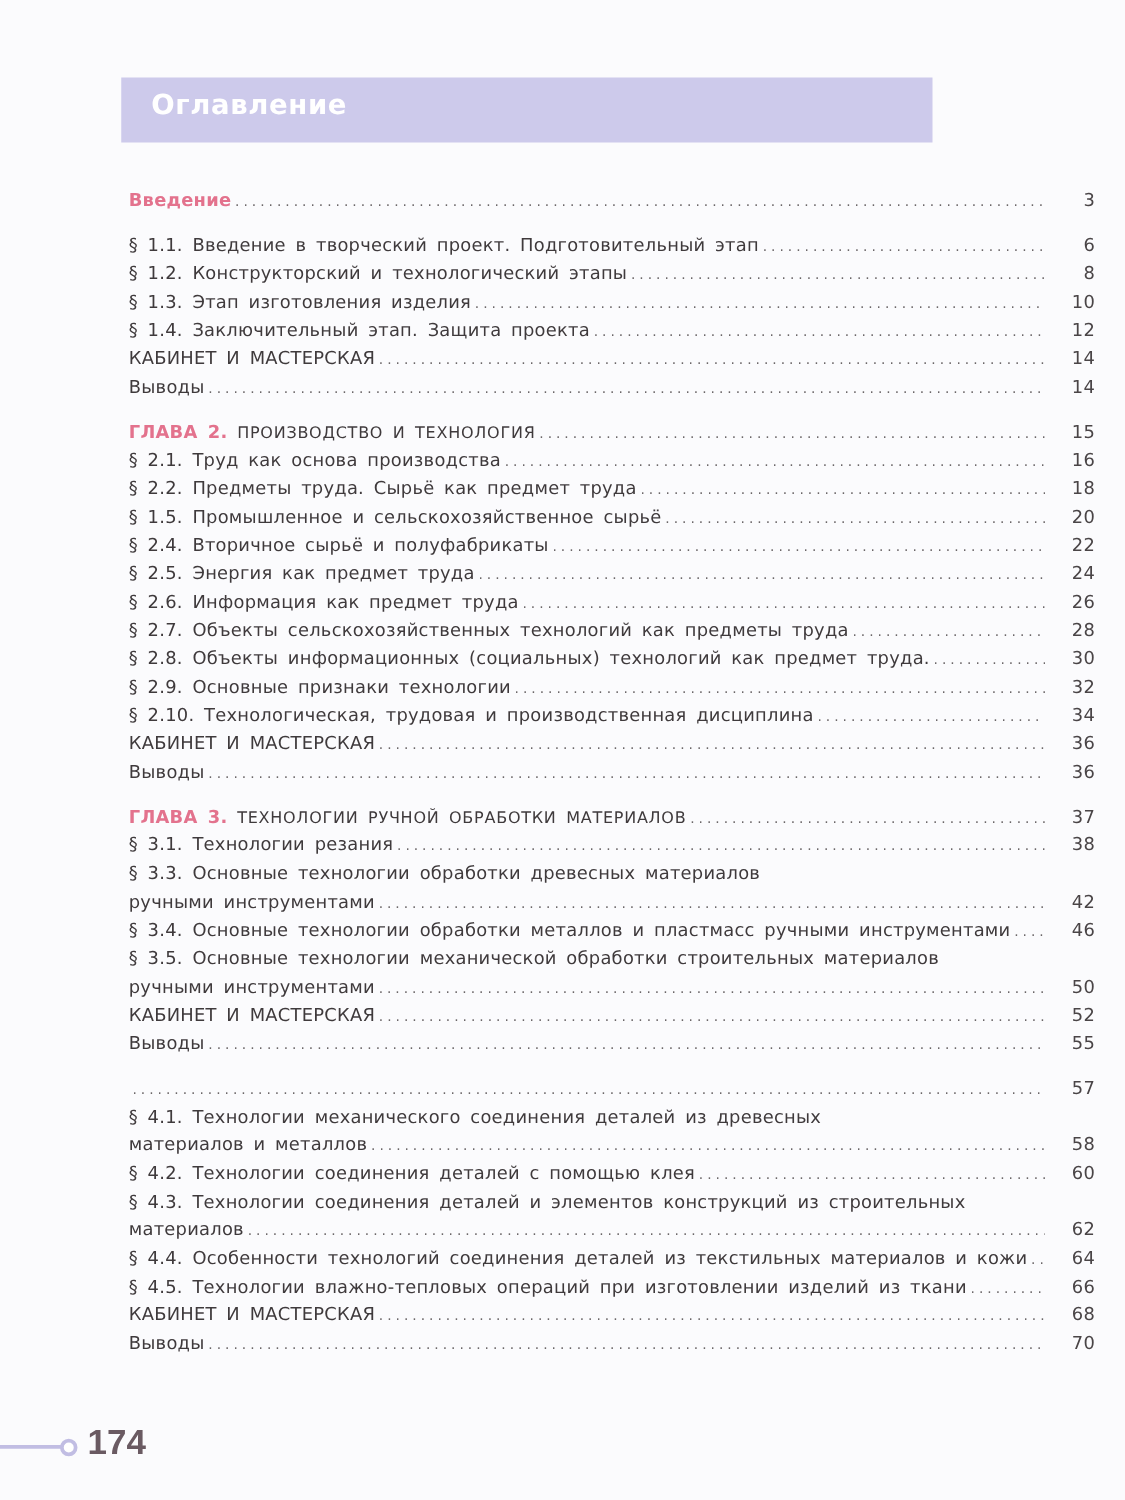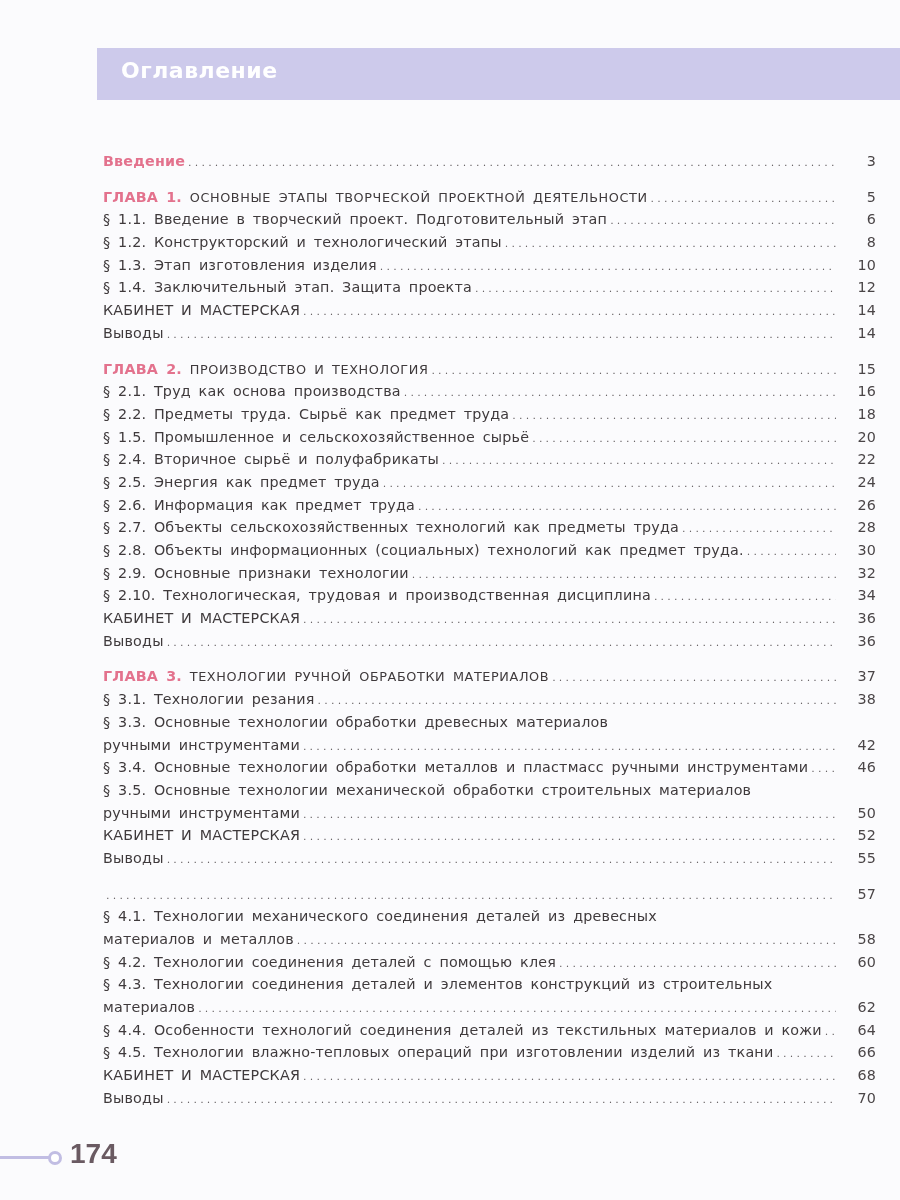--- a/index.html
+++ b/index.html
@@ -1,21 +1,21 @@
 <!DOCTYPE html>
 <html><head>
   <meta charset="utf-8">
   <style>
     html, body { margin: 0; padding: 0; }
     body {
       width: 900px; height: 1200px; background: #fbfbfd; position: relative; overflow: hidden;
       font-family: "DejaVu Sans", sans-serif; color: #3f3a3c;
     }
     .header-band {
-      position: absolute; left: 97px; top: 48px; width: 803px; height: 52px;
+      position: absolute; left: 97px; top: 62px; width: 649px; height: 52px;
       background: #cdcaeb;
     }
     .header-title {
       position: absolute; left: 24px; top: 10px; font-size: 22px; font-weight: bold;
       color: #ffffff; letter-spacing: 0.5px; font-family: "DejaVu Sans", sans-serif;
     }
     .toc { position: absolute; left: 103px; top: 150px; width: 773px; }
     .section { margin-bottom: 13px; }
     .row {
       display: flex; align-items: baseline; height: 22.7px; font-size: 14.3px; line-height: 22.7px;
@@ -54,25 +54,20 @@
   <div class="section">
     <div class="row">
       <span class="text pink">Введение</span>
       <span class="leader"></span>
       <span class="page">3</span>
     </div>
   </div>
   <div id="chapters">
       <div class="section">
         <div class="row">
-          <span class="text"><span class="pink">ГЛАВА 1.</span> <span class="chapter-title">Основные этапы творческой проектной деятельности</span></span>
-          <span class="leader"></span>
-          <span class="page">5</span>
-        </div>
-        <div class="row">
           <span class="text">§ 1.1. Введение в творческий проект. Подготовительный этап</span>
           <span class="leader"></span>
           <span class="page">6</span>
         </div>
         <div class="row">
           <span class="text">§ 1.2. Конструкторский и технологический этапы</span>
           <span class="leader"></span>
           <span class="page">8</span>
         </div>
         <div class="row">

